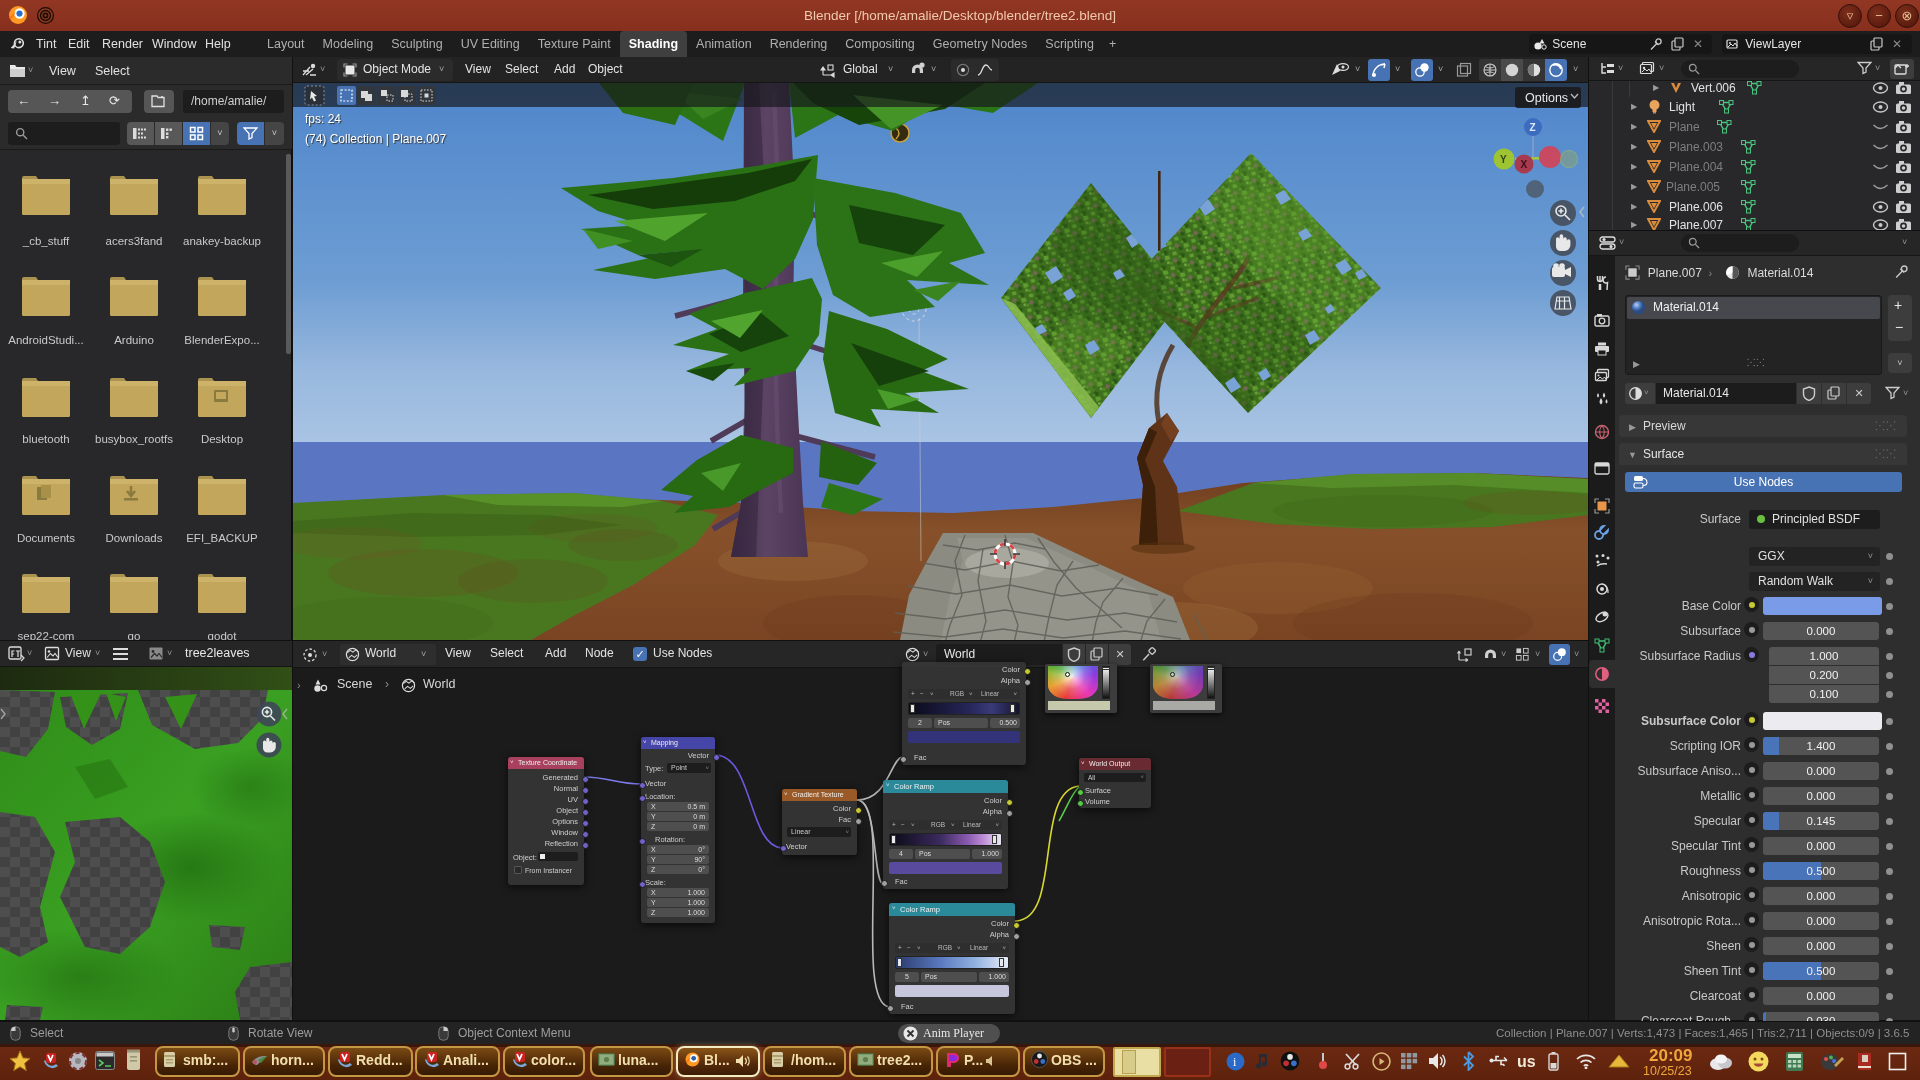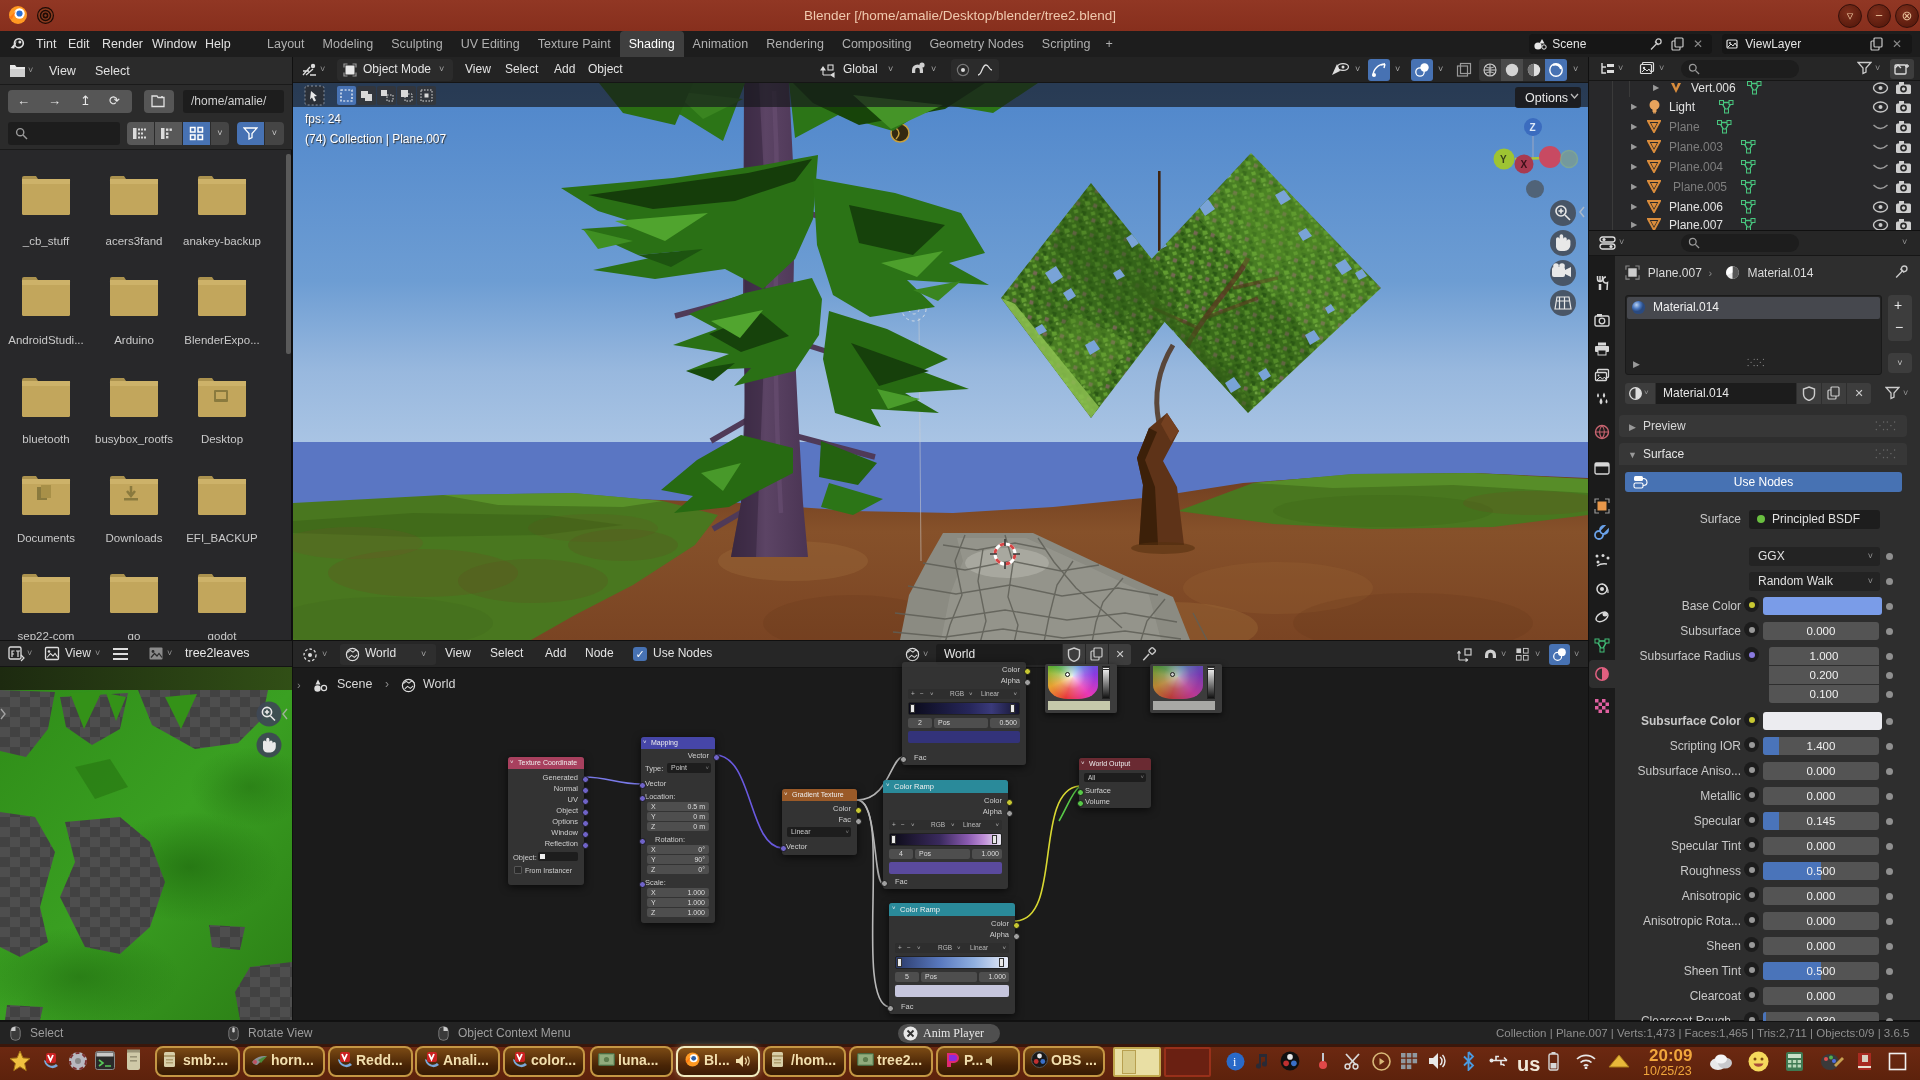--- a/index.html
+++ b/index.html
@@ -9,21 +9,21 @@
 .tx{color:#d4d4d4;font-size:12px;white-space:nowrap;}
 .ic{display:inline-block;}
 
 #titlebar{left:0;top:0;width:1920px;height:31px;background:linear-gradient(#913724,#872f1d);}
 #titlebar .title{width:100%;text-align:center;line-height:31px;color:#efc9ae;font-size:13.5px;}
 .winbtn{width:24px;height:24px;border-radius:50%;top:4px;background:radial-gradient(circle at 40% 35%,#7e2f1c,#4e1408);border:1px solid #35100a;color:#e8c09a;text-align:center;line-height:22px;font-size:13px;box-sizing:border-box;}
 
 #menubar{left:0;top:31px;width:1920px;height:26px;background:#1d1d1d;}
 .menuitem{color:#e0e0e0;font-size:12.5px;line-height:26px;}
 .wstab{color:#b0b0b0;font-size:12.5px;line-height:26px;padding:0 9px;display:inline-block;}
-.wstab.act{background:#3f3f3f;color:#fff;border-radius:4px 4px 0 0;}
+.wstab.act{background:#3f3f3f;color:#fff;border-radius:4px 4px 0 0;font-weight:bold;}
 .idsel{height:20px;top:3px;background:#161616;border-radius:4px;color:#e4e4e4;font-size:12px;line-height:20px;}
 .btn{background:#585858;border-radius:3px;}
 .field{background:#1d1d1d;border-radius:3px;color:#cfcfcf;}
 .blue{background:#4772b3;}
 
 #filebrowser{left:0;top:57px;width:292px;height:583px;background:#28282a;border-right:1px solid #0e0e0e;box-sizing:border-box;}
 .folderlbl{color:#c9c9c9;font-size:11.5px;text-align:center;width:88px;}
 
 #outliner{left:1589px;top:57px;width:331px;height:173px;background:#28282a;}
 .olrow{height:20px;line-height:20px;font-size:12px;color:#e8e8e8;position:absolute;left:0;width:331px;}
@@ -746,21 +746,21 @@
           <circle cx="8.5" cy="8" r="3.4" fill="#262626"></circle>
           <circle cx="8.5" cy="8" r="1.8" fill="#cecece"></circle>
         </svg>
     </div>
     <div class="a olrow dim" style="top:120px">
     <span class="a" style="left:42px;top:0;color:#9a9a9a;font-size:8px;">▶</span>
     <svg class="a" style="left:58px;top:3px" width="14" height="13" viewBox="0 0 14 13">
           <path d="M1 1 H13 L7 12 Z" fill="none" stroke="#d98c3c" stroke-width="2"></path>
           <path d="M4 3 h6 l-3 5.5 Z" fill="#d98c3c"></path>
         </svg>
-    <span class="a" style="left:84px;top:0;color:#7e7e7e">Plane.005</span>
+    <span class="a" style="left:77px;top:0;color:#7e7e7e">Plane.005</span>
     <svg class="a" style="left:152px;top:3px" width="15" height="14" viewBox="0 0 15 14">
           <path d="M2.5 2.5 H12.5 L7.5 11 Z" fill="none" stroke="#47c57e" stroke-width="1.4"></path>
           <rect x="0.5" y="0.5" width="4" height="4" fill="#2e2e2e" stroke="#47c57e"></rect>
           <rect x="10" y="0.5" width="4" height="4" fill="#2e2e2e" stroke="#47c57e"></rect>
           <rect x="5.5" y="9" width="4" height="4" fill="#2e2e2e" stroke="#47c57e"></rect>
         </svg>
     <svg class="a" style="left:283px;top:6px" width="17" height="10" viewBox="0 0 17 10">
           <path d="M1.5 2 Q8.5 9 15.5 2" fill="none" stroke="#9a9a9a" stroke-width="1.4"></path>
         </svg>
     <svg class="a" style="left:306px;top:3px" width="17" height="14" viewBox="0 0 17 14">
@@ -1666,21 +1666,21 @@
         <path d="M1 6 h4 l5-5 v16 l-5-5 H1 Z" fill="#e8e8e8"></path>
         <path d="M12 5 a5 5 0 0 1 0 8 M14.5 3 a8.5 8.5 0 0 1 0 12" stroke="#e8e8e8" stroke-width="1.5" fill="none"></path>
       </svg>
  <svg class="a" style="left:1462px;top:7px" width="13" height="20" viewBox="0 0 13 20">
         <path d="M6.5 1 L11 5.5 L6.5 10 L11 14.5 L6.5 19 V1 M6.5 10 L2 5.5 M6.5 10 L2 14.5" stroke="#4a9ae0" stroke-width="1.8" fill="none"></path>
       </svg>
  <svg class="a" style="left:1488px;top:8px" width="22" height="17" viewBox="0 0 22 17">
         <path d="M2 8.5 h17 M19 8.5 l-3-3 M8 8.5 v-4 h3 M13 8.5 v4 h3 M16 12.5 v1.5" stroke="#e8e8e8" stroke-width="1.6" fill="none"></path>
         <circle cx="3.5" cy="8.5" r="2" fill="#e8e8e8"></circle>
       </svg>
- <span class="a" style="left:1517px;top:9px;color:#f0e8d8;font-size:20px;font-weight:bold;">us</span>
+ <span class="a" style="left:1517px;top:9px;color:#f0e8d8;font-size:16px;font-weight:bold;">us</span>
  <svg class="a" style="left:1548px;top:7px" width="11" height="20" viewBox="0 0 11 20">
         <rect x="1" y="3" width="9" height="16" rx="1.5" fill="none" stroke="#d8d8d8" stroke-width="1.4"></rect>
         <rect x="3.5" y="1" width="4" height="2" fill="#d8d8d8"></rect>
         <rect x="2.5" y="12" width="6" height="5.5" fill="#d8d8d8"></rect>
       </svg>
  <svg class="a" style="left:1575px;top:9px" width="22" height="16" viewBox="0 0 22 16">
         <g stroke="#e8e8e8" fill="none" stroke-width="1.7">
           <path d="M2 6 a13 13 0 0 1 18 0"></path>
           <path d="M5.5 9.5 a8 8 0 0 1 11 0"></path>
           <path d="M8.8 12.8 a3.5 3.5 0 0 1 4.4 0"></path>

